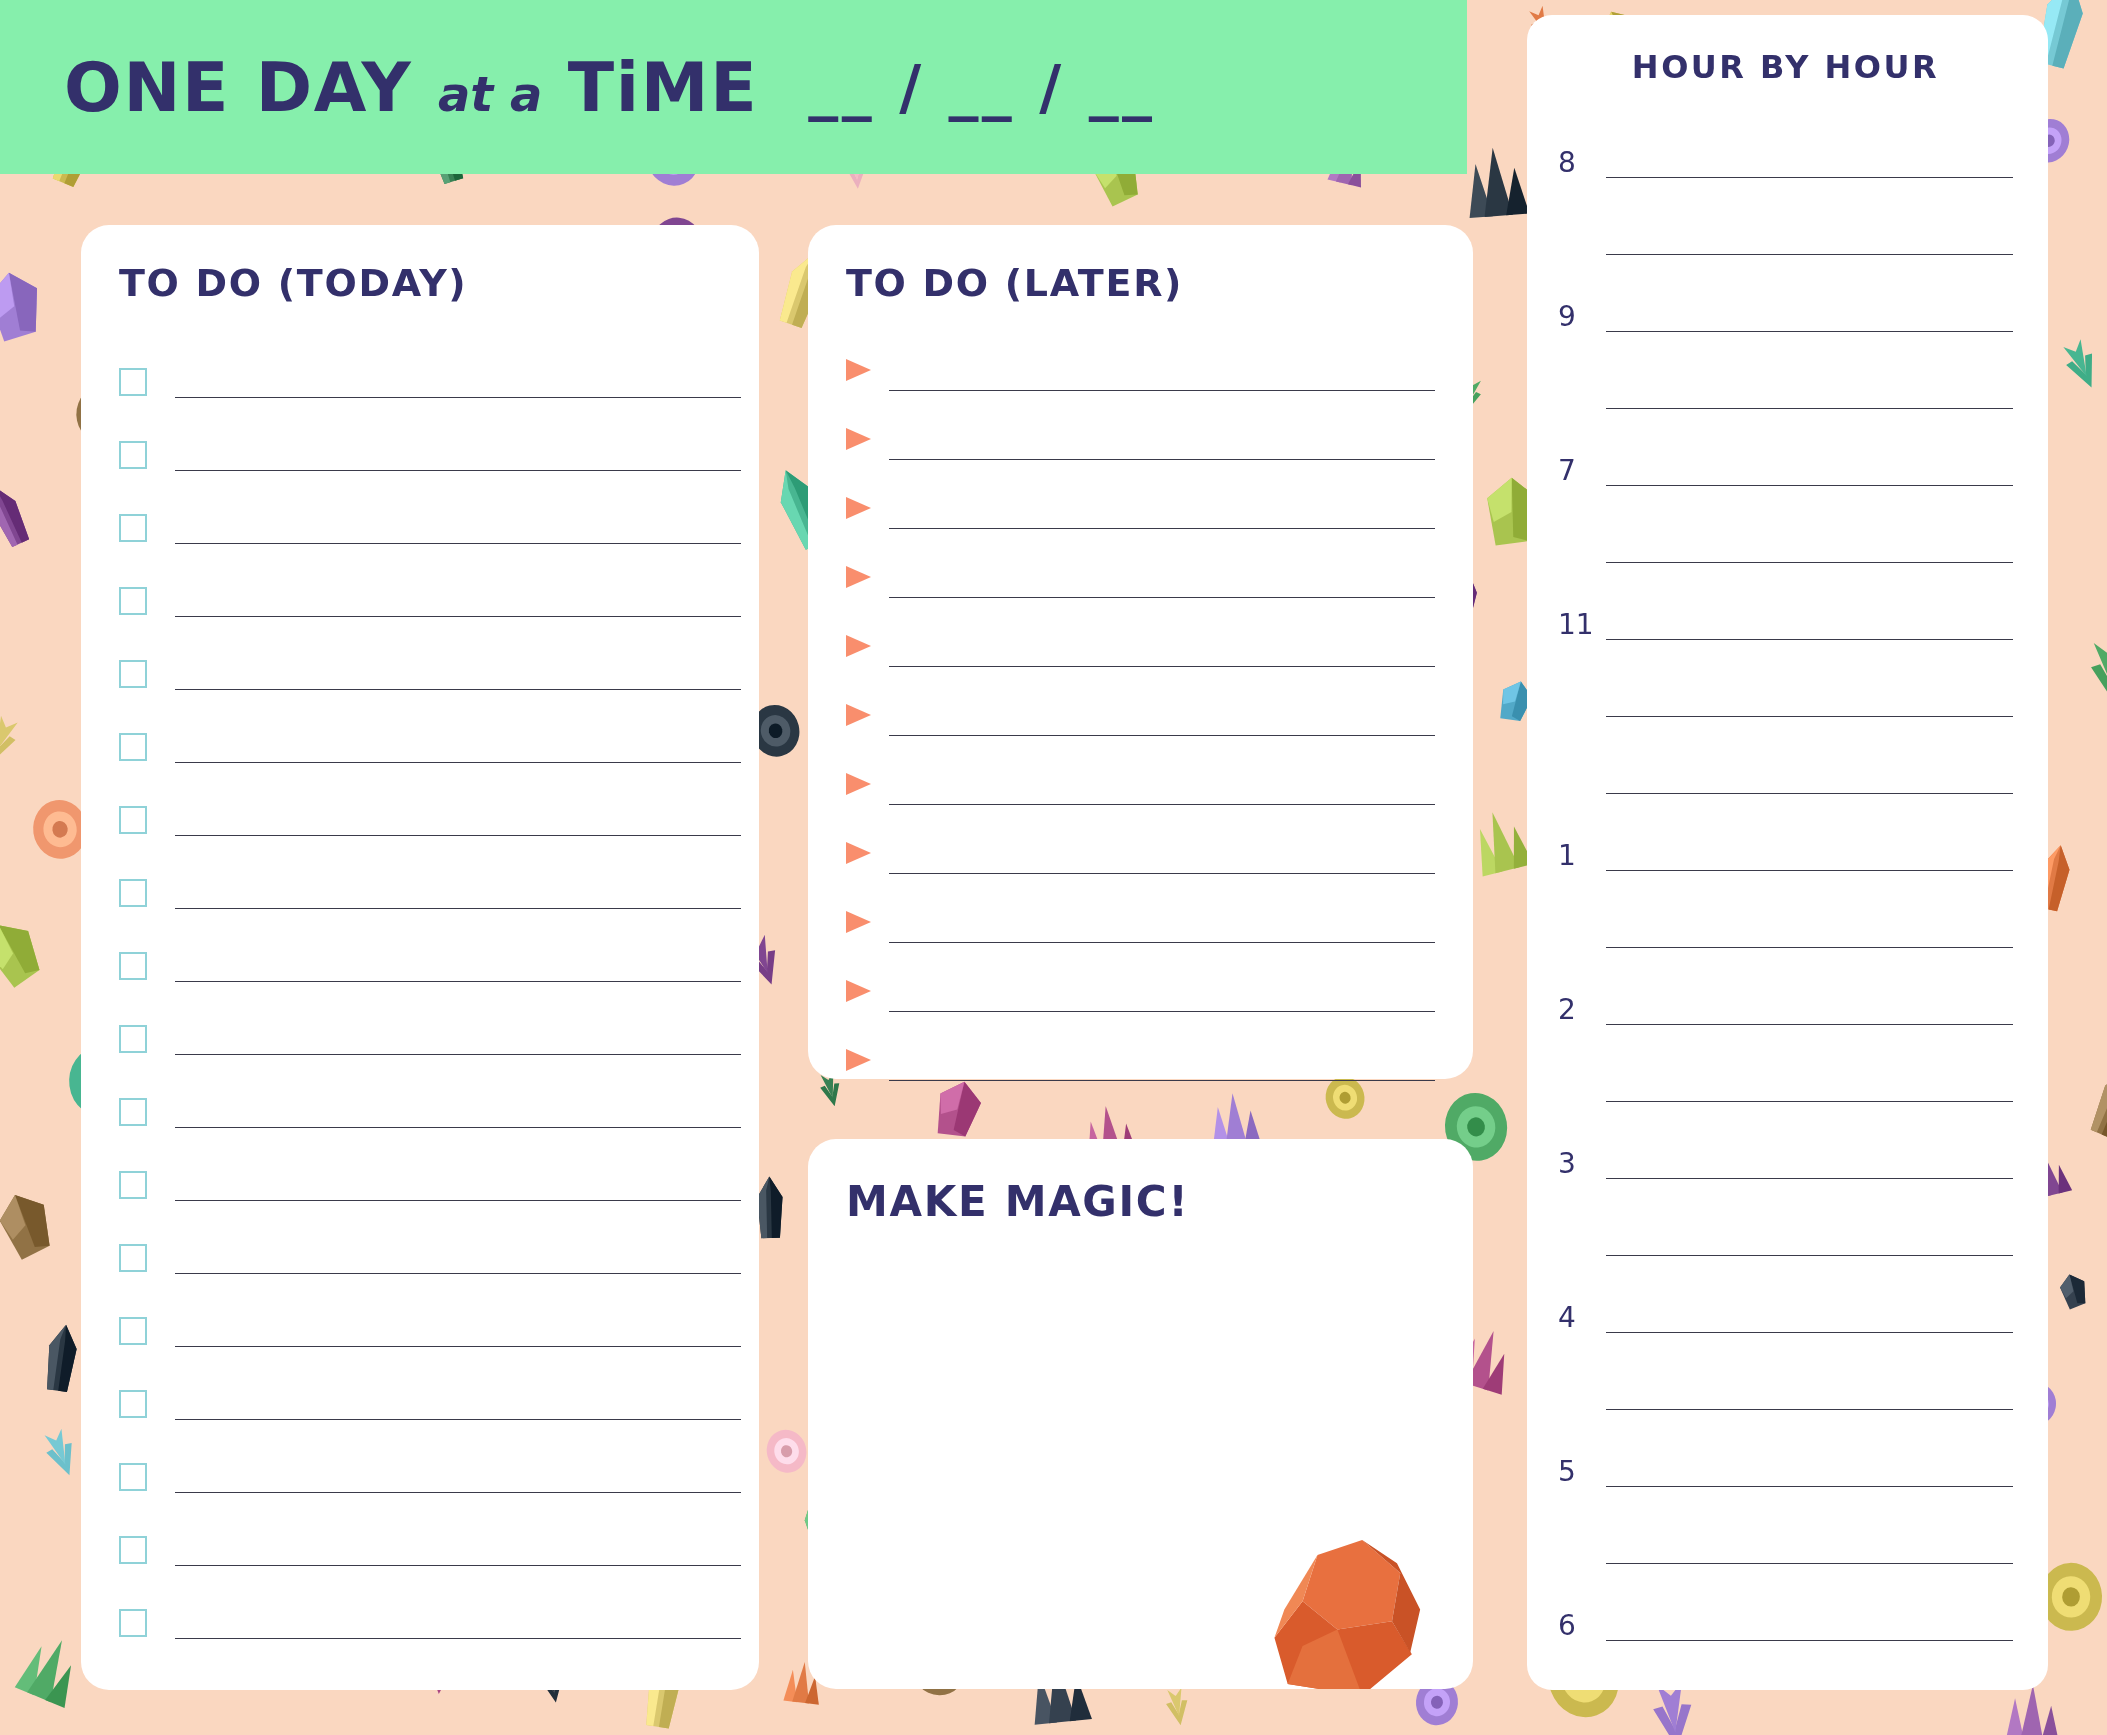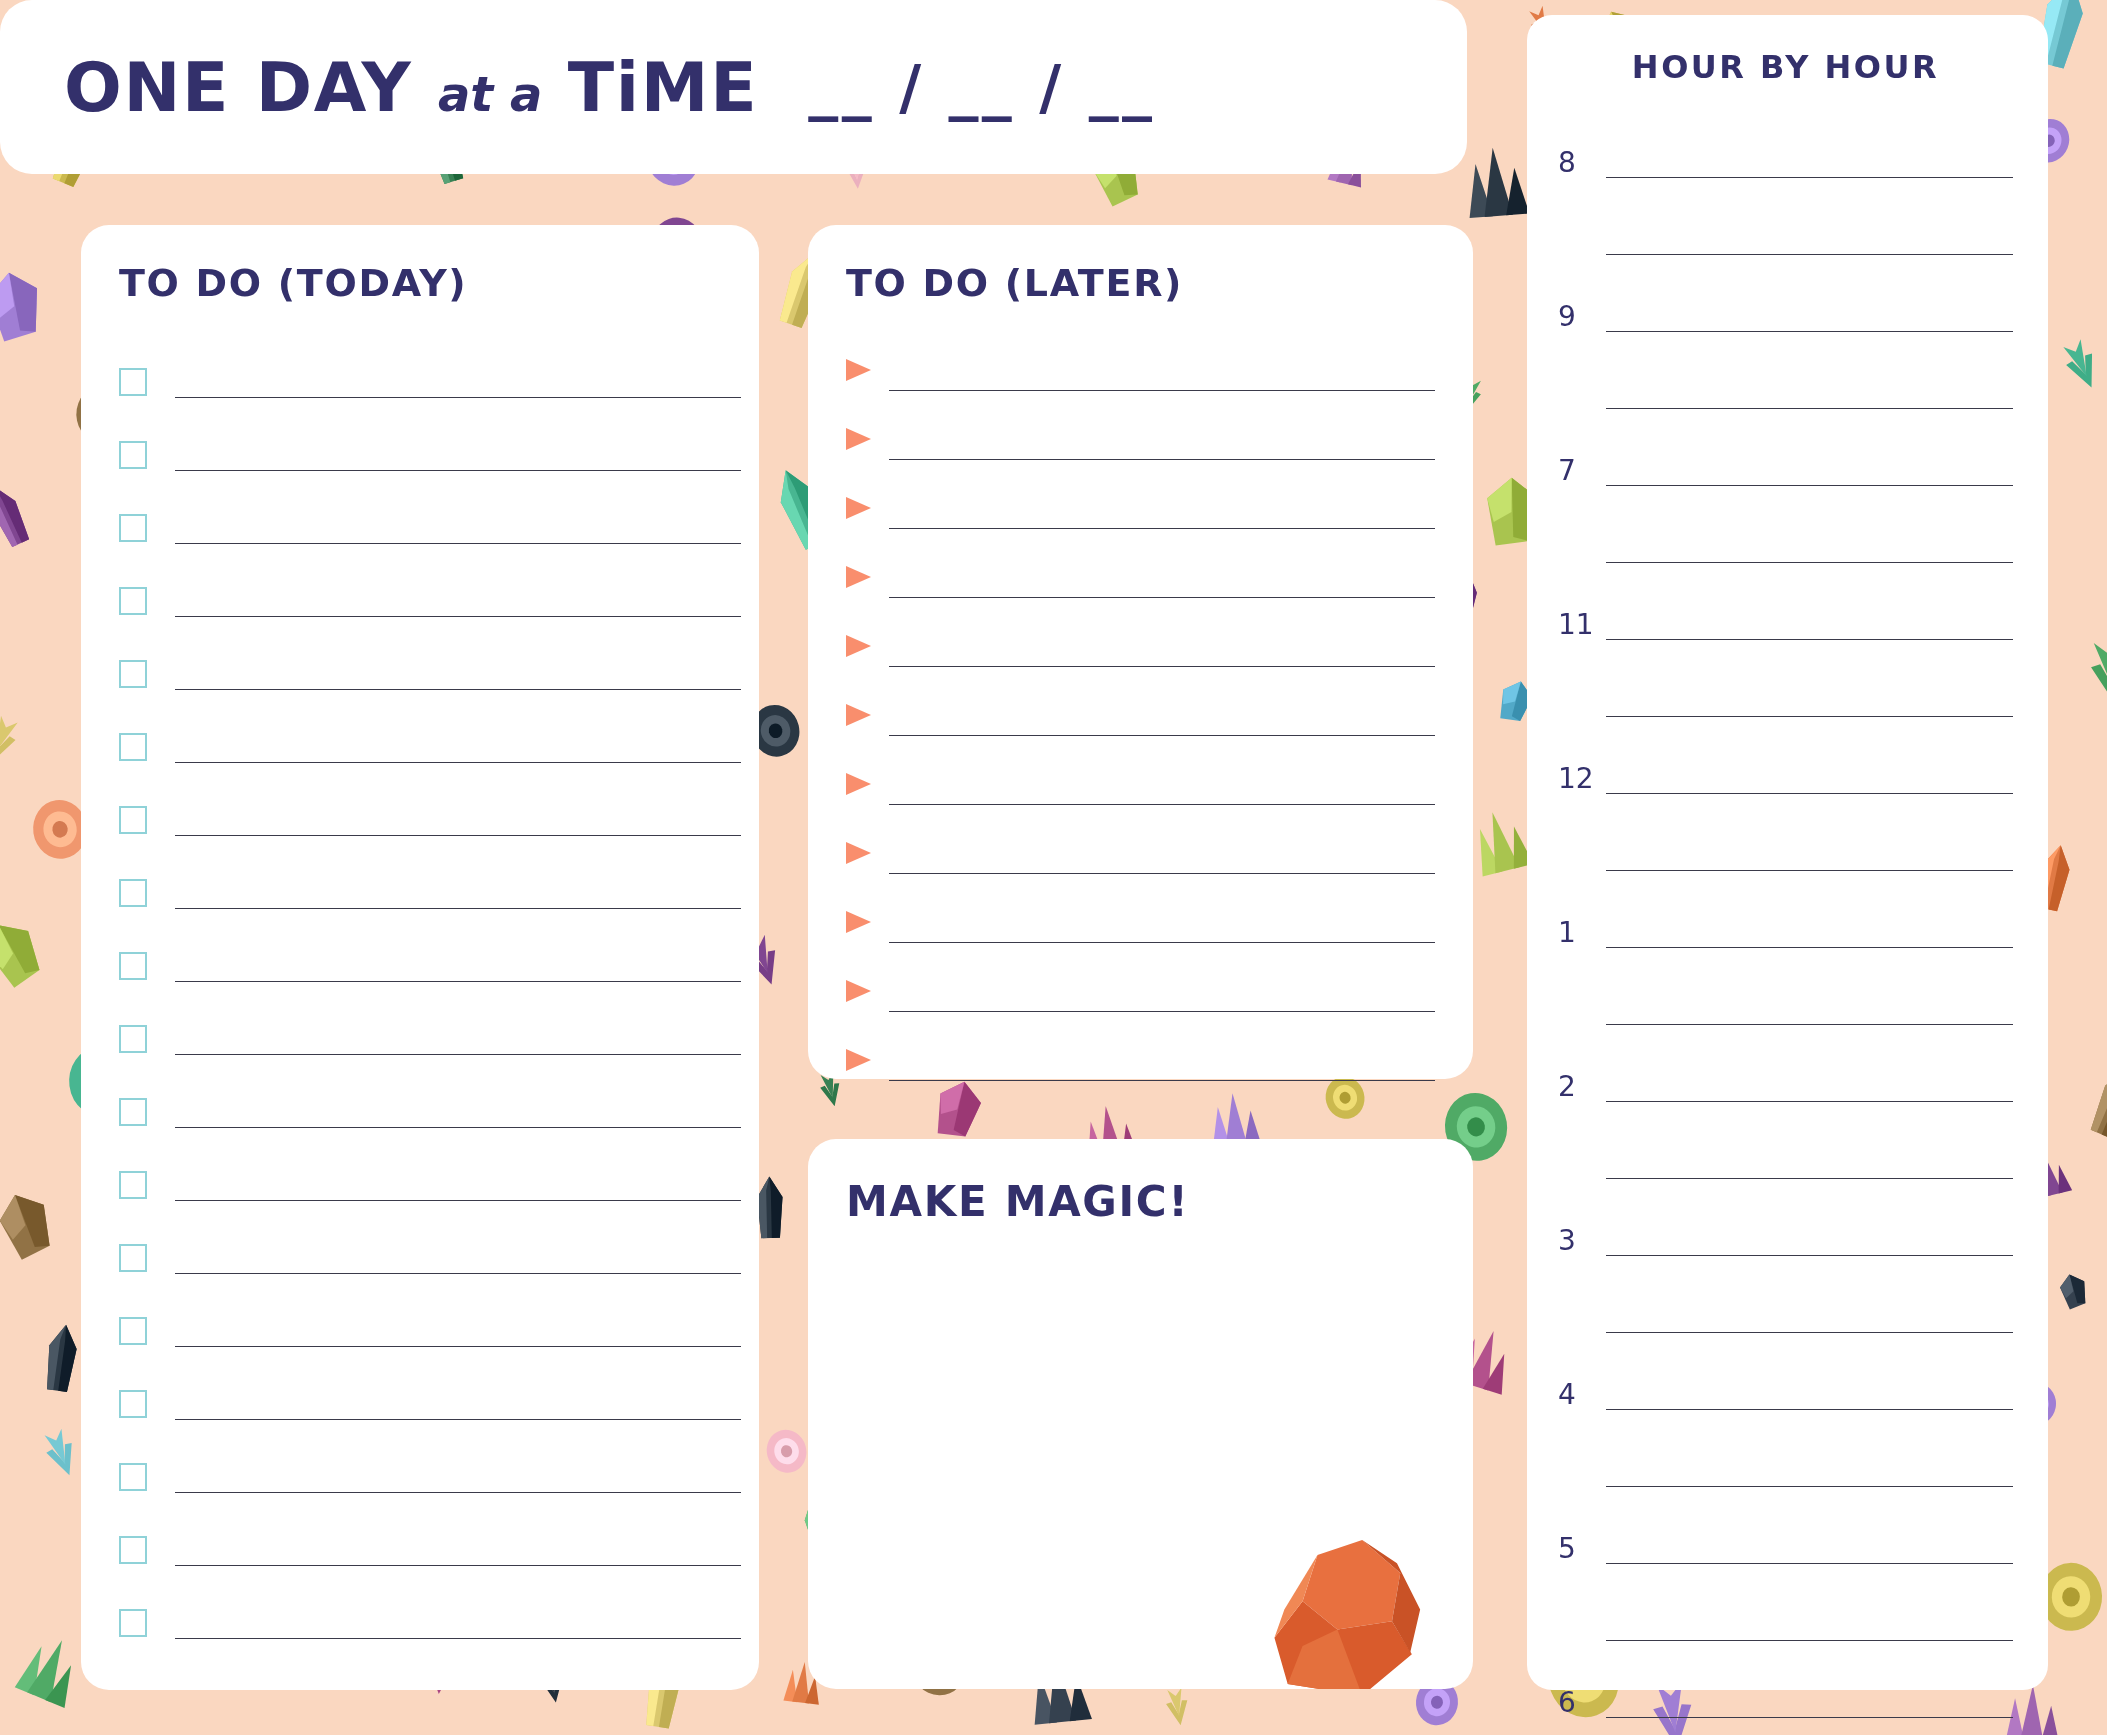--- a/index.html
+++ b/index.html
@@ -27,24 +27,23 @@
     opacity: 0.95;
   }
 
   
   .title-banner {
     position: absolute;
     left: 0;
     top: 0;
     width: 1467px;
     height: 174px;
-    background: #ffffff;
+    background: #86efac;
     display: flex;
     align-items: center;
-    border-radius: 32px;
   }
   .title-text {
     margin-left: 64px;
     font-family: "DejaVu Sans", sans-serif;
     font-weight: bold;
     font-size: 68px;
     letter-spacing: 1.7px;
     color: #33306b;
     white-space: nowrap;
   }
@@ -1603,24 +1602,20 @@
           <div class="write-line"></div>
         </div>
         <div class="hour-row">
           <div class="hour-num">11</div>
           <div class="write-line"></div>
         </div>
         <div class="hour-row sub">
           <div class="hour-num"></div>
           <div class="write-line"></div>
         </div>
-        <div class="hour-row">
-          <div class="hour-num">12</div>
-          <div class="write-line"></div>
-        </div>
         <div class="hour-row sub">
           <div class="hour-num"></div>
           <div class="write-line"></div>
         </div>
         <div class="hour-row">
           <div class="hour-num">1</div>
           <div class="write-line"></div>
         </div>
         <div class="hour-row sub">
           <div class="hour-num"></div>

